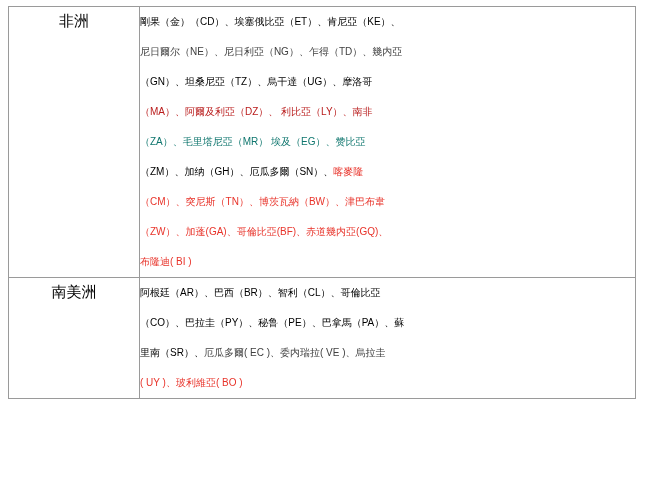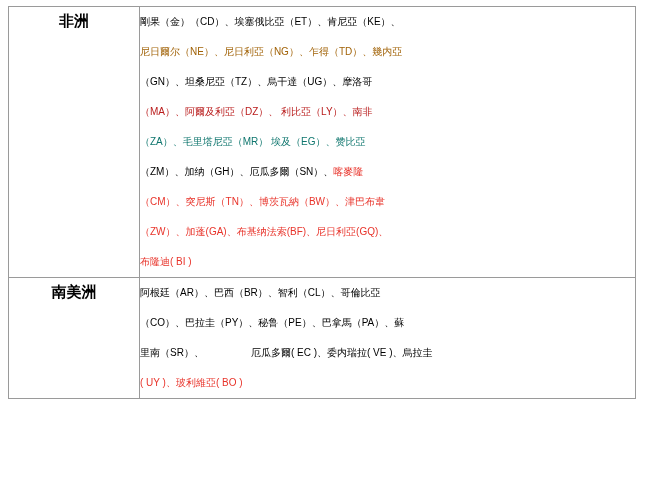--- a/index.html
+++ b/index.html
@@ -31,21 +31,20 @@
     vertical-align: top;
     padding: 0;
   }
   td.region-name {
     width: 130px;
     text-align: center;
     font-size: 15px;
     line-height: 1.9;
     padding-top: 6px;
     color: #000;
-    font-weight: bold;
   }
   td.region-body {
     padding: 5px 8px 7px 8px;
   }
   .line {
     font-size: 10px;
     line-height: 30px;
     white-space: nowrap;
     letter-spacing: 0px;
   }
@@ -59,34 +58,34 @@
 </head>
 <body>
 
 <div class="page">
   <table class="region-table">
     <tbody>
         <tr>
           <td class="region-name"><span>非洲</span></td>
           <td class="region-body">
             <div class="line"><span class="blk" style="color: rgb(0, 0, 0);">剛果（金）（CD）、埃塞俄比亞（ET）、肯尼亞（KE）、</span></div>
-            <div class="line"><span class="blk" style="color: #a16207;">尼日爾尔（NE）、尼日利亞（NG）、乍得（TD）、幾内亞</span></div>
+            <div class="line"><span class="blk" style="color: #404040;">尼日爾尔（NE）、尼日利亞（NG）、乍得（TD）、幾内亞</span></div>
             <div class="line"><span class="blk" style="color: rgb(0, 0, 0);">（GN）、坦桑尼亞（TZ）、烏干達（UG）、摩洛哥</span></div>
             <div class="line"><span class="blk" style="color: #b91c1c; text-align: right;">（MA）、阿爾及利亞（DZ）、 利比亞（LY）、南非</span></div>
             <div class="line"><span class="blk" style="color: #0f766e;">（ZA）、毛里塔尼亞（MR） 埃及（EG）、赞比亞</span></div>
             <div class="line"><span class="blk" style="color: rgb(0, 0, 0);">（ZM）、加纳（GH）、厄瓜多爾（SN）、</span><span class="red" style="color: rgb(232, 51, 42);">喀麥隆</span></div>
             <div class="line"><span class="red" style="color: rgb(232, 51, 42);">（CM）、突尼斯（TN）、博茨瓦納（BW）、津巴布韋</span></div>
-            <div class="line"><span class="red" style="color: rgb(232, 51, 42);">（ZW）、加蓬(GA)、布基纳法索(BF)、尼日利亞(GQ)、</span></div>
+            <div class="line"><span class="red" style="color: rgb(232, 51, 42);">（ZW）、加蓬(GA)、哥倫比亞(BF)、赤道幾内亞(GQ)、</span></div>
             <div class="line"><span class="red" style="color: rgb(232, 51, 42);">布隆迪( BI )</span></div>
           </td>
         </tr>
         <tr>
           <td class="region-name"><span>南美洲</span></td>
           <td class="region-body">
             <div class="line"><span class="blk" style="color: rgb(0, 0, 0); margin-top: 24px;">阿根廷（AR）、巴西（BR）、智利（CL）、哥倫比亞</span></div>
             <div class="line"><span class="blk" style="color: rgb(0, 0, 0);">（CO）、巴拉圭（PY）、秘鲁（PE）、巴拿馬（PA）、蘇</span></div>
-            <div class="line"><span class="blk" style="color: #000000;">里南（SR）、</span><span class="red" style="color: #000000; margin-left: 47px;">厄瓜多爾( EC )、委内瑞拉( VE )、烏拉圭</span></div>
+            <div class="line"><span class="blk" style="color: #000000;">里南（SR）、</span><span class="red" style="color: #404040;">厄瓜多爾( EC )、委内瑞拉( VE )、烏拉圭</span></div>
             <div class="line"><span class="red" style="color: rgb(232, 51, 42);">( UY )、玻利維亞( BO )</span></div>
           </td>
         </tr>
       </tbody>
   </table>
 </div>
 
 </body></html>

